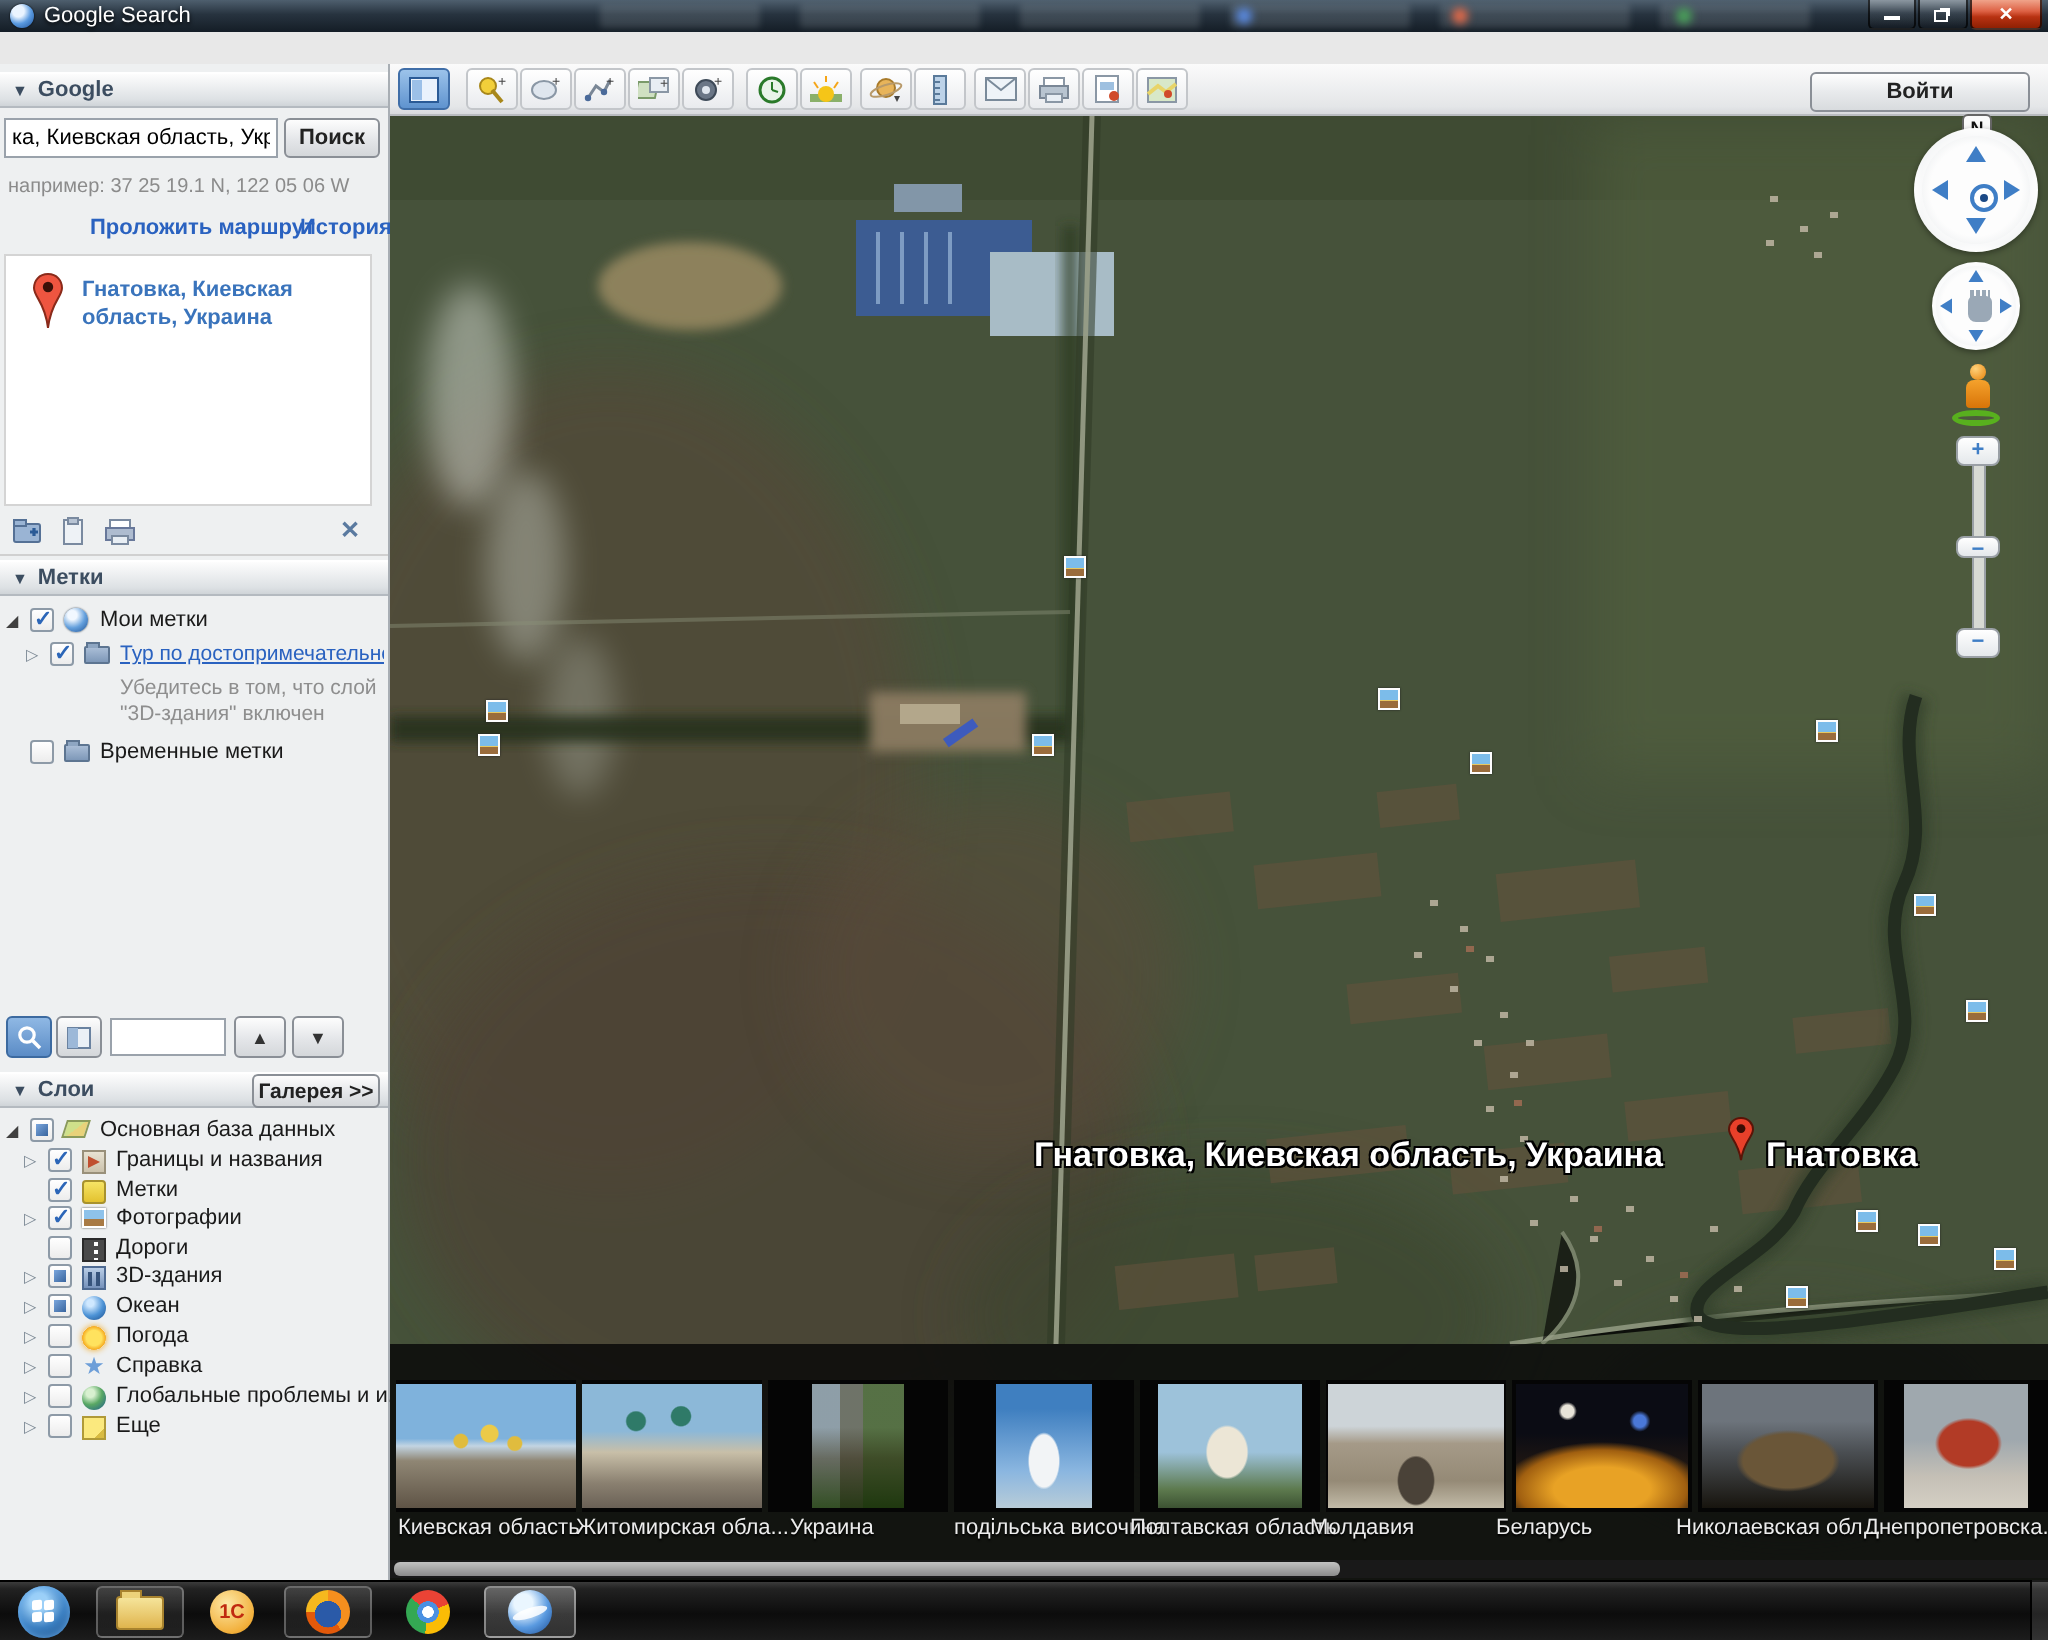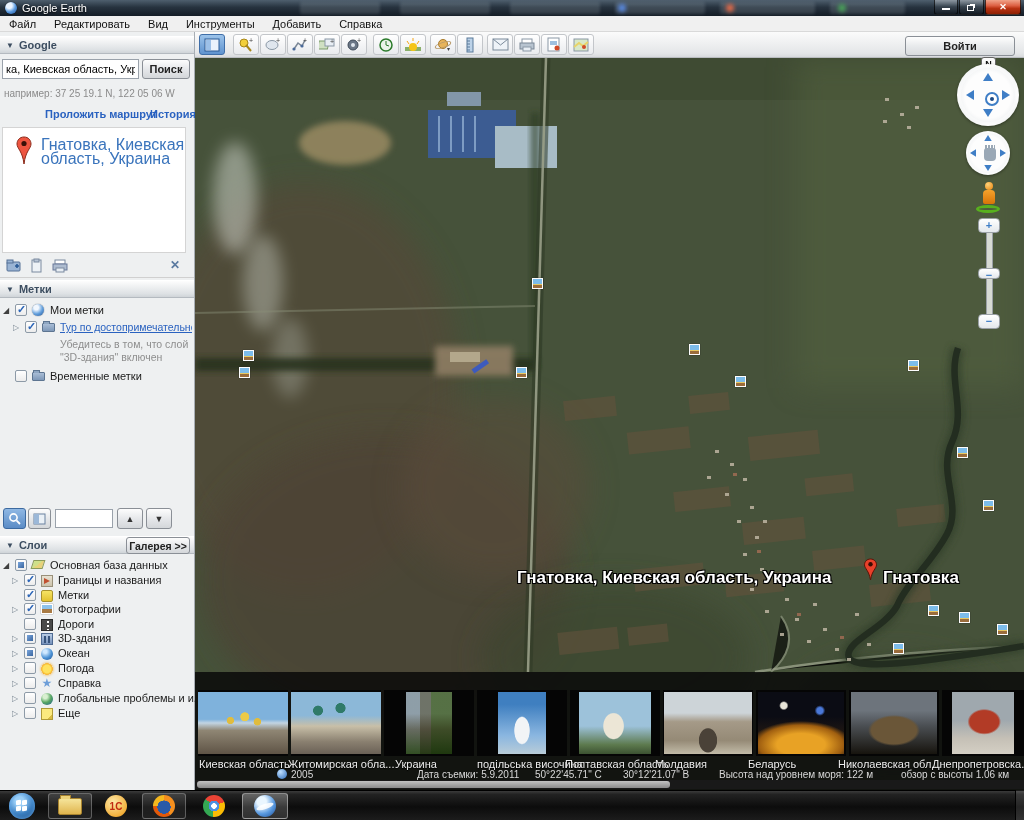--- a/index.html
+++ b/index.html
@@ -213,40 +213,32 @@
     <div class="tabblur abs" style="left:300px;width:80px"></div>
     <div class="tabblur abs" style="left:400px;width:90px"></div>
     <div class="tabblur abs" style="left:510px;width:90px"></div>
     <div class="tabblur abs" style="left:615px;width:90px"></div>
     <div class="tabblur abs" style="left:720px;width:95px"></div>
     <div class="tabblur abs" style="left:830px;width:75px"></div>
     <div class="blurdot abs" style="left:618px;background:#5a8ae0"></div>
     <div class="blurdot abs" style="left:726px;background:#e06a4a"></div>
     <div class="blurdot abs" style="left:838px;background:#4aa05a"></div>
     <div id="ge-win-icon" class="abs"></div>
-    <div id="win-title" class="abs">Google Earth</div>
+    <div id="win-title" class="abs">Google Search</div>
     <div id="btn-min" class="winbtn abs">
         <span class="glyph-min"></span>
       </div>
     <div id="btn-restore" class="winbtn abs">
         <span class="glyph-restore"></span>
       </div>
     <div id="btn-close" class="winbtn abs">
         <span class="glyph-close">✕</span>
       </div>
   </div>
 
-  <div id="menubar" class="abs">
-    <span class="menuitem">Файл</span>
-    <span class="menuitem">Редактировать</span>
-    <span class="menuitem">Вид</span>
-    <span class="menuitem">Инструменты</span>
-    <span class="menuitem">Добавить</span>
-    <span class="menuitem">Справка</span>
-  </div>
 
   <div id="toolbar" class="abs">
     <div class="tbtn pressed abs" style="left:4px">
       <svg width="16" height="14">
           <rect x="1" y="1" width="14" height="12" fill="#eaf2fc" stroke="#2a5a96"></rect>
           <rect x="2" y="2" width="5" height="10" fill="#9cc0e8"></rect>
         </svg>
     </div>
     <div class="tbtn abs" style="left:38px">
       <svg width="16" height="15">
@@ -360,21 +352,21 @@
     <div class="btn abs" style="left:142px;top:27px;width:48px;height:20px">Поиск</div>
     <div class="hint abs" style="left:4px;top:56px">например: 37 25 19.1 N,  122 05 06 W</div>
     <div class="link abs" style="left:45px;top:76px">Проложить маршрут</div>
     <div class="link abs" style="left:150px;top:76px">История</div>
 
     <div class="abs" style="left:2px;top:95px;width:184px;height:126px;background:#fff;border:1px solid #d4d4d4">
       <svg class="abs" style="left:12px;top:8px" width="18" height="30">
         <path d="M9,1 C13.5,1 16,4.4 16,8 C16,12.5 10.5,15 9,28 C7.5,15 2,12.5 2,8 C2,4.4 4.5,1 9,1 Z" fill="#ee5540" stroke="#8a2a1a"></path>
         <circle cx="9" cy="7.5" r="2.6" fill="#3a1008"></circle>
       </svg>
-      <div class="abs" style="left:38px;top:10px;font-size:16px;font-weight:normal;color:#3a74bc;line-height:14px">
+      <div class="abs" style="left:38px;top:10px;font-size:11px;font-weight:bold;color:#3a74bc;line-height:14px">
         <div>Гнатовка, Киевская</div>
         <div>область, Украина</div>
       </div>
     </div>
 
     <div class="abs" style="left:0;top:224px;width:194px;height:22px;border-bottom:1px solid #d0d0d0">
       <svg class="abs" style="left:6px;top:3px" width="17" height="14">
         <rect x="1" y="3" width="13" height="9" rx="1" fill="#9ab4d4" stroke="#557196"></rect>
           <rect x="1" y="1" width="6" height="3" fill="#9ab4d4" stroke="#557196"></rect>
           <path d="M9,7 h4 m-2,-2 v4" stroke="#2a5a96" stroke-width="1.6"></path>
@@ -684,29 +676,20 @@
     <span class="pcap" style="left:4px">Киевская область</span>
     <span class="pcap" style="left:93px">Житомирская обла...</span>
     <span class="pcap" style="left:200px">Украина</span>
     <span class="pcap" style="left:282px">подільська височина</span>
     <span class="pcap" style="left:370px">Полтавская область</span>
     <span class="pcap" style="left:460px">Молдавия</span>
     <span class="pcap" style="left:553px">Беларусь</span>
     <span class="pcap" style="left:643px">Николаевская обл...</span>
     <span class="pcap" style="left:737px">Днепропетровска...</span>
 
-    <div id="ps-status">
-      <div id="ps-globe"></div>
-      <span style="left:96px">2005</span>
-      <span style="left:222px">Дата съемки: 5.9.2011</span>
-      <span style="left:340px">50°22'45.71" С</span>
-      <span style="left:428px">30°12'21.07" В</span>
-      <span style="left:524px">Высота над уровнем моря: 122 м</span>
-      <span style="left:706px">обзор с высоты 1.06 км</span>
-    </div>
     <div id="ps-scroll">
       <div id="ps-thumb"></div>
     </div>
   </div>
 
   <div id="taskbar" class="abs">
     <div id="start-orb">
       <span class="flagpane" style="left:7px;top:7px;transform:skewY(-6deg)"></span>
       <span class="flagpane" style="left:13px;top:7px;transform:skewY(-6deg)"></span>
       <span class="flagpane" style="left:7px;top:13px;transform:skewY(-6deg)"></span>

